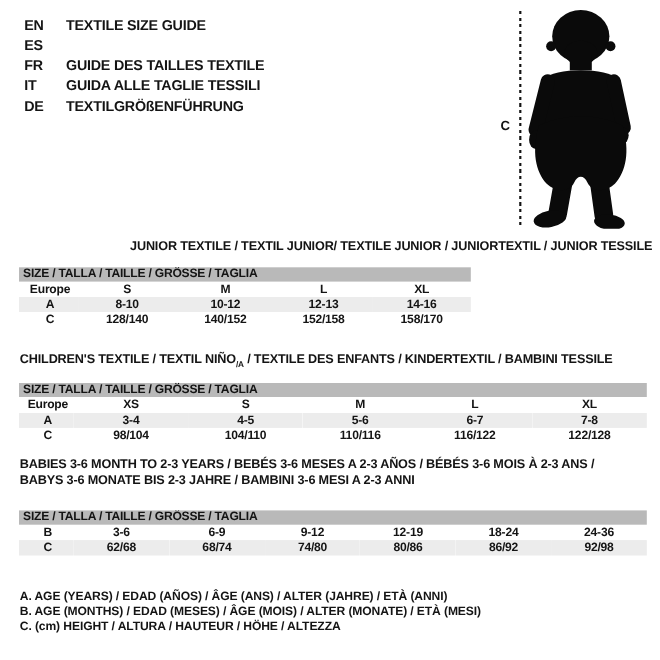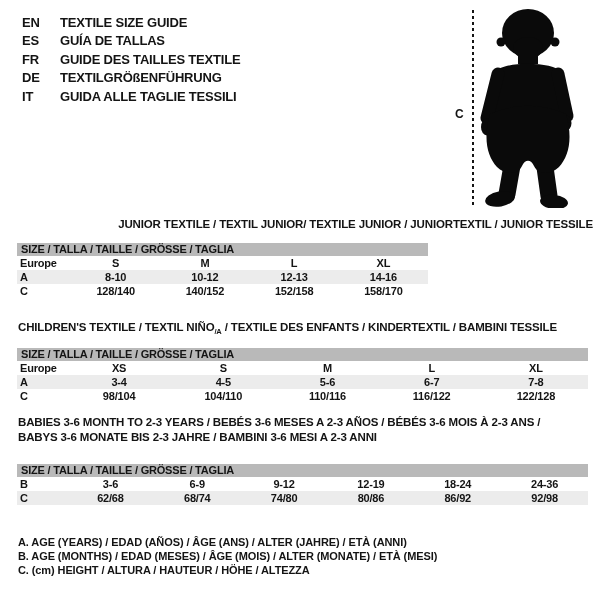--- a/index.html
+++ b/index.html
@@ -35,53 +35,52 @@
   .tbl-wrap { position:absolute; }
   .tbl1 { left:17px; top:243px; width:411px; }
   .tbl2 { left:17px; top:348px; width:571px; }
   .tbl3 { left:17px; top:464px; width:571px; }
   table { width:100%; border-collapse:collapse; table-layout:fixed; }
   td { font-size:11px; font-weight:700; letter-spacing:-0.2px;
        text-align:center; height:14px; line-height:14px; padding:0;
        overflow:hidden; white-space:nowrap; }
   tr.hdr td { background:#b9b9b9; text-align:left; padding-left:4px;
               height:13px; line-height:13px; }
-  td.lbl { text-align:left; padding-left:3px; }
+  td.lbl { text-align:center; padding-left:3px; }
   tr.band td { background:#ececec; }
   col.c-label1 { width:54px; } col.c-label2 { width:50px; }
 
   
   .footnotes { position:absolute; left:18px; top:535px;
                font-weight:700; font-size:11px; letter-spacing:-0.1px; line-height:14px; }
 </style>
 </head>
 <body>
 
 <div class="canvas">
 
   <div class="lang-block">
     <div class="lang-row">
       <span class="lang-code">EN</span>
       <span class="lang-label">TEXTILE SIZE GUIDE</span>
     </div>
     <div class="lang-row">
       <span class="lang-code">ES</span>
-      <span class="lang-label">GUÍA DE TALLAS</span>
     </div>
     <div class="lang-row">
       <span class="lang-code">FR</span>
       <span class="lang-label">GUIDE DES TAILLES TEXTILE</span>
     </div>
     <div class="lang-row">
+      <span class="lang-code">IT</span>
+      <span class="lang-label">GUIDA ALLE TAGLIE TESSILI</span>
+    </div>
+    <div class="lang-row">
       <span class="lang-code">DE</span>
       <span class="lang-label">TEXTILGRÖßENFÜHRUNG</span>
-    </div>
-    <div class="lang-row">
-      <span class="lang-code">IT</span>
-      <span class="lang-label">GUIDA ALLE TAGLIE TESSILI</span>
     </div>
   </div>
 
   <div class="height-line"></div>
   <div class="height-label">C</div>
   <svg class="baby" viewBox="0 0 100 200" width="100" height="200" aria-hidden="true">
     <g fill="#0a0a0a" stroke="none">
       <ellipse cx="48" cy="25" rx="26" ry="24"></ellipse>
       <circle cx="21" cy="34" r="4.5"></circle>
       <circle cx="75" cy="34" r="4.5"></circle>

